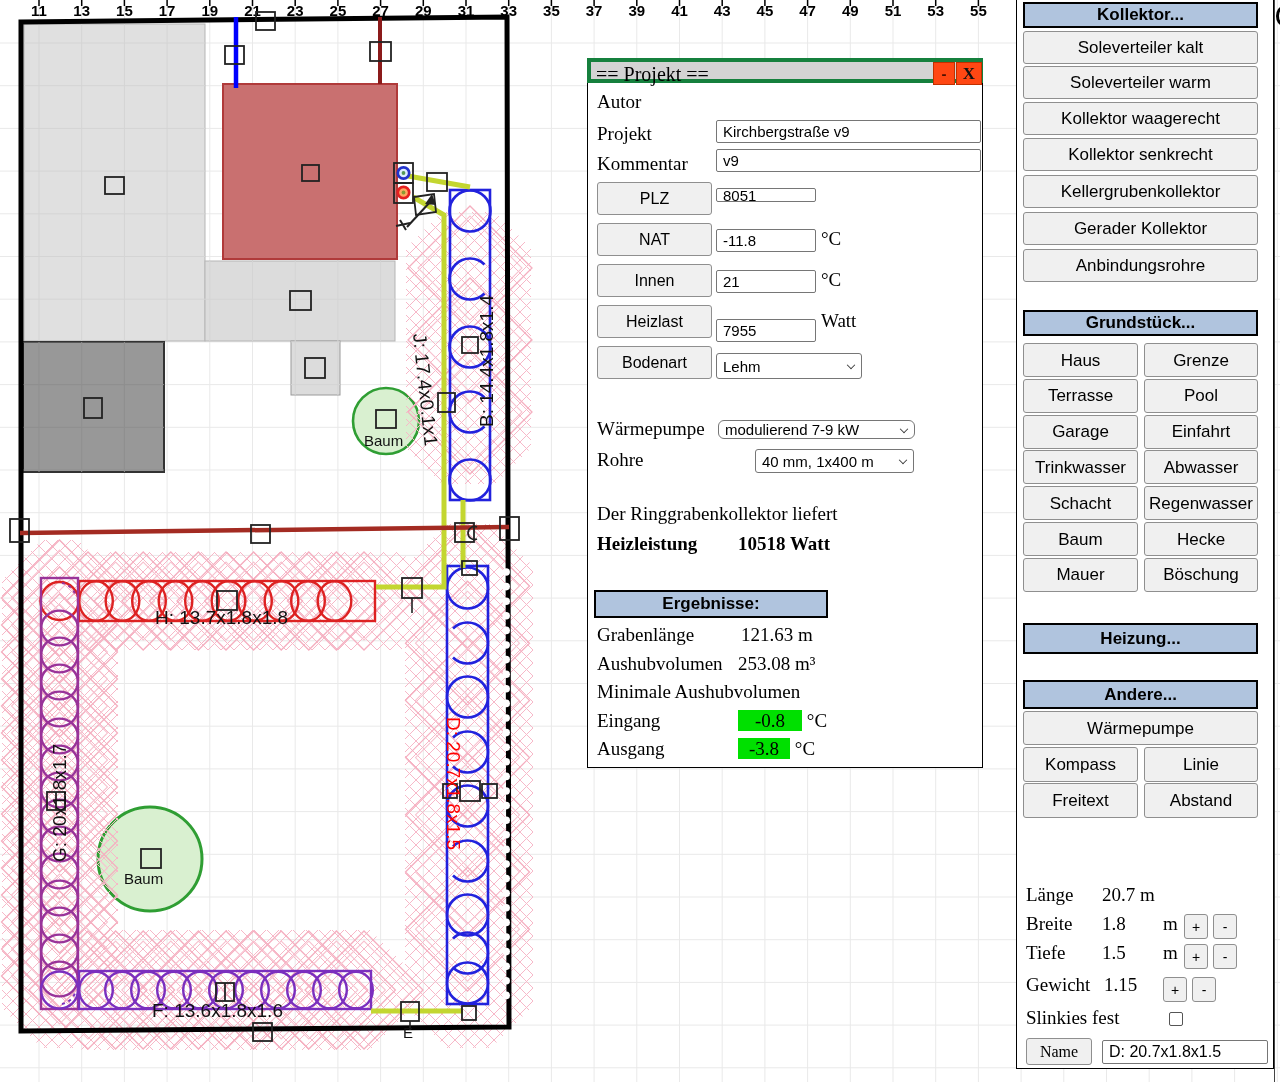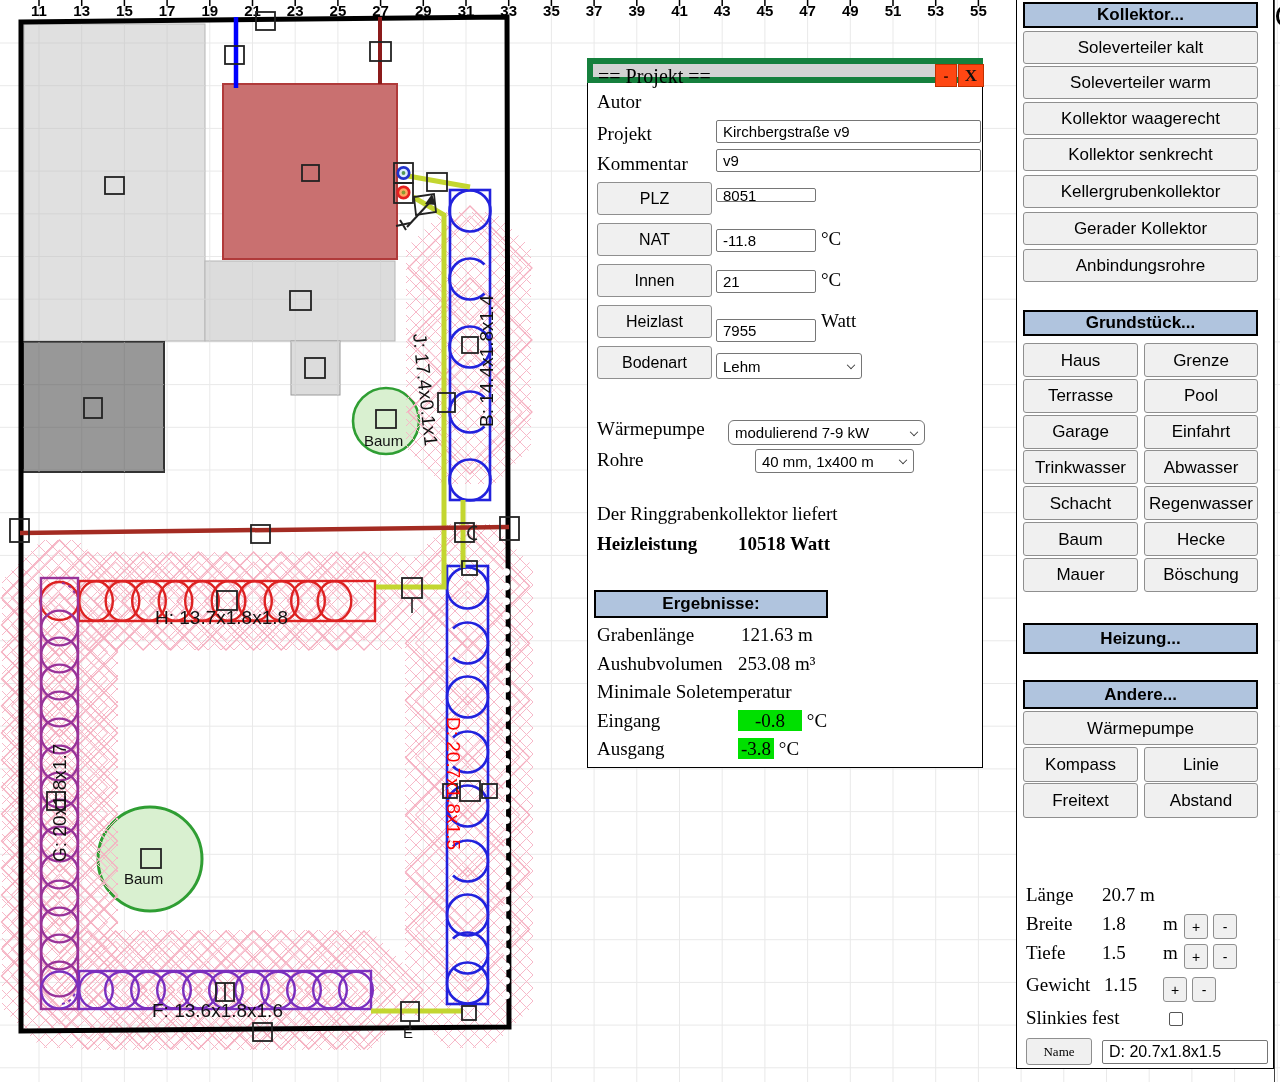--- a/index.html
+++ b/index.html
@@ -530,21 +530,21 @@
       <text transform="translate(493,427) rotate(-90)" x="0" y="0">B: 14.4x1.8x1.4</text>
       <text transform="translate(413,334) rotate(84)" x="0" y="0">J: 17.4x0.1x1</text>
       <text transform="translate(447,717) rotate(90)" x="0" y="0" fill="#ff0000">D: 20.7x1.8x1.5</text>
       <text x="364" y="446" font-size="15">Baum</text>
       <text x="124" y="884" font-size="15">Baum</text>
       <text x="403" y="1038" font-size="15">E</text>
     </g>
 </svg>
 
 <div class="abs" id="dialog" style="left:587px;top:58px;width:396px;height:710px;background:#fff;border:1px solid #000;">
-  <div class="abs" style="left:-1px;top:-1px;width:396px;height:25px;background:#d3d3d3;border:6px solid #15803d;">
+  <div class="abs" style="left:-1px;top:-1px;width:396px;height:25px;background:#d3d3d3;border:4px solid #15803d;">
     <span class="ser" style="position:absolute;left:5px;top:1px;font-size:20px;">== Projekt ==</span>
     <div class="abs" style="left:342px;top:0px;width:22px;height:23px;background:#ff4713;border:1px solid #c03000;color:#4d1000;font-weight:bold;text-align:center;font-size:15px;line-height:21px;">-</div>
     <div class="abs" style="left:365px;top:0px;width:26px;height:23px;background:#ff4713;border:1px solid #c03000;color:#111;font-weight:bold;text-align:center;font-family:'Liberation Serif',serif;font-size:17px;line-height:22px;">X</div>
   </div>
   <div class="lbl" style="left:9px;top:32px;">Autor</div>
   <div class="lbl" style="left:9px;top:64px;">Projekt</div>
   <div class="inp" style="left:128px;top:61px;width:265px;height:23px;">Kirchbergstraße v9</div>
   <div class="lbl" style="left:9px;top:94px;">Kommentar</div>
   <div class="inp" style="left:128px;top:90px;width:265px;height:23px;">v9</div>
   <div class="btn" style="left:9px;top:123px;width:115px;height:33px;">PLZ</div>
@@ -554,36 +554,36 @@
   <div class="lbl" style="left:233px;top:169px;">°C</div>
   <div class="btn" style="left:9px;top:205px;width:115px;height:33px;">Innen</div>
   <div class="inp" style="left:128px;top:211px;width:100px;height:23px;">21</div>
   <div class="lbl" style="left:233px;top:210px;">°C</div>
   <div class="btn" style="left:9px;top:246px;width:115px;height:33px;">Heizlast</div>
   <div class="inp" style="left:128px;top:252px;width:100px;height:23px;margin-top:8px;">7955</div>
   <div class="lbl" style="left:233px;top:251px;">Watt</div>
   <div class="btn" style="left:9px;top:287px;width:115px;height:33px;">Bodenart</div>
   <div class="inp" id="sel1" style="left:128px;top:294px;width:146px;height:26px;border-radius:3px;">Lehm<span class="chev"></span></div>
   <div class="lbl" style="left:9px;top:359px;">Wärmepumpe</div>
-  <div class="inp" id="sel2" style="left:140px;top:361px;width:197px;height:25px;border-radius:6px;">modulierend 7-9 kW<span class="chev"></span></div>
+  <div class="inp" id="sel2" style="left:130px;top:361px;width:197px;height:19px;border-radius:6px;">modulierend 7-9 kW<span class="chev"></span></div>
   <div class="lbl" style="left:9px;top:390px;">Rohre</div>
   <div class="inp" id="sel3" style="left:167px;top:390px;width:159px;height:24px;border-radius:3px;">40 mm, 1x400 m<span class="chev"></span></div>
   <div class="lbl" style="left:9px;top:444px;">Der Ringgrabenkollektor liefert</div>
   <div class="lbl" style="left:9px;top:474px;font-weight:bold;">Heizleistung</div>
   <div class="lbl" style="left:150px;top:474px;font-weight:bold;">10518 Watt</div>
   <div class="hdr" style="left:6px;top:531px;width:234px;height:28px;">Ergebnisse:</div>
   <div class="lbl" style="left:9px;top:565px;">Grabenlänge</div>
   <div class="lbl" style="left:153px;top:565px;">121.63 m</div>
   <div class="lbl" style="left:9px;top:594px;">Aushubvolumen</div>
   <div class="lbl" style="left:150px;top:594px;">253.08 m³</div>
-  <div class="lbl" style="left:9px;top:622px;">Minimale Soletemperatur</div>
+  <div class="lbl" style="left:9px;top:622px;">Minimale Aushubvolumen</div>
   <div class="lbl" style="left:9px;top:651px;">Eingang</div>
   <div class="lbl" style="left:150px;top:651px;"><span style="background:#00e000;padding:0 17px;">-0.8</span> °C</div>
   <div class="lbl" style="left:9px;top:679px;">Ausgang</div>
-  <div class="lbl" style="left:150px;top:679px;"><span style="background:#00e000;padding:0 3px;">-3.8</span> °C</div>
+  <div class="lbl" style="left:150px;top:679px;"><span style="background:#00e000;padding:0 11px;">-3.8</span> °C</div>
 </div>
 
 <div class="abs" id="panel" style="left:1016px;top:-2px;width:258px;height:1071px;background:#fff;border:1px solid #000;">
   <div class="hdr" style="left:6px;top:3px;width:235px;height:26px;">Kollektor...</div>
   <div class="btn" style="left:6px;top:66.5px;width:235px;height:33px;">Soleverteiler warm</div>
   <div class="btn" style="left:6px;top:32px;width:235px;height:33px;">Soleverteiler kalt</div>
   <div class="btn" style="left:6px;top:102.5px;width:235px;height:33px;">Kollektor waagerecht</div>
   <div class="btn" style="left:6px;top:138.5px;width:235px;height:33px;">Kollektor senkrecht</div>
   <div class="btn" style="left:6px;top:175.5px;width:235px;height:33px;">Kellergrubenkollektor</div>
   <div class="btn" style="left:6px;top:213px;width:235px;height:33px;">Gerader Kollektor</div>
@@ -621,17 +621,17 @@
   <div class="lbl" style="left:85px;top:943px;">1.5</div>
   <div class="lbl" style="left:146px;top:943px;">m</div>
   <div class="btn" style="left:167px;top:945px;width:24px;height:25px;font-size:14px;">+</div>
   <div class="btn" style="left:196px;top:945px;width:24px;height:25px;font-size:14px;">-</div>
   <div class="lbl" style="left:9px;top:975px;">Gewicht</div>
   <div class="lbl" style="left:87px;top:975px;">1.15</div>
   <div class="btn" style="left:146px;top:978px;width:24px;height:25px;font-size:14px;">+</div>
   <div class="btn" style="left:175px;top:978px;width:24px;height:25px;font-size:14px;">-</div>
   <div class="lbl" style="left:9px;top:1008px;">Slinkies fest</div>
   <div class="abs" style="left:152px;top:1013px;width:14px;height:14px;border:1.5px solid #555;border-radius:2px;background:#fff;"></div>
-  <div class="btn" style="left:9px;top:1039px;width:66px;height:27px;font-family:'Liberation Serif',serif;font-size:13px;">Name</div>
+  <div class="btn" style="left:9px;top:1039px;width:66px;height:27px;font-family:'Liberation Serif',serif;font-size:16px;">Name</div>
   <div class="inp" style="left:85px;top:1041px;width:166px;height:24px;font-size:16px;">D: 20.7x1.8x1.5</div>
 </div>
 <div class="abs" style="left:1274px;top:0;width:1px;height:1082px;background:#444;"></div>
 <div class="abs" style="left:1276px;top:6px;width:14px;height:20px;border:3px solid #000;border-radius:50%;"></div>
 
 </body></html>

